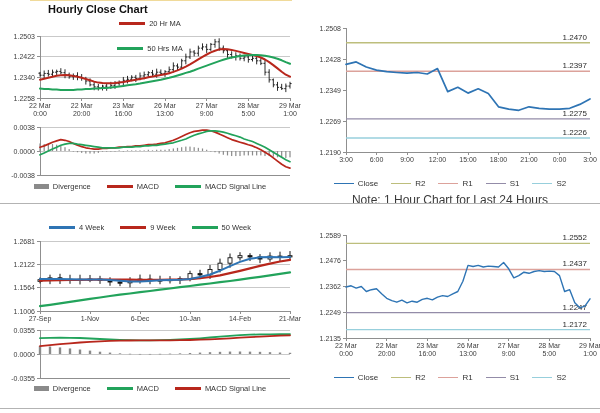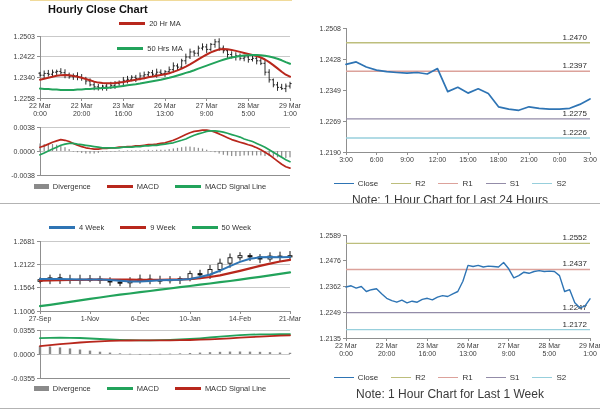--- a/index.html
+++ b/index.html
@@ -629,16 +629,15 @@
       </span>
       <span class="li">
         <span class="sw" style="background: rgb(147, 140, 168);"></span>
         <span>S1</span>
       </span>
       <span class="li">
         <span class="sw" style="background: rgb(151, 207, 220);"></span>
         <span>S2</span>
       </span>
     </div>
-  <div class="note" style="left:300px;top:387px;">Note: 1 Hour Chart for Last 1 Week</div>
 
   <div class="sep" style="top:408px;"></div>
 </div>
 
 </body></html>

